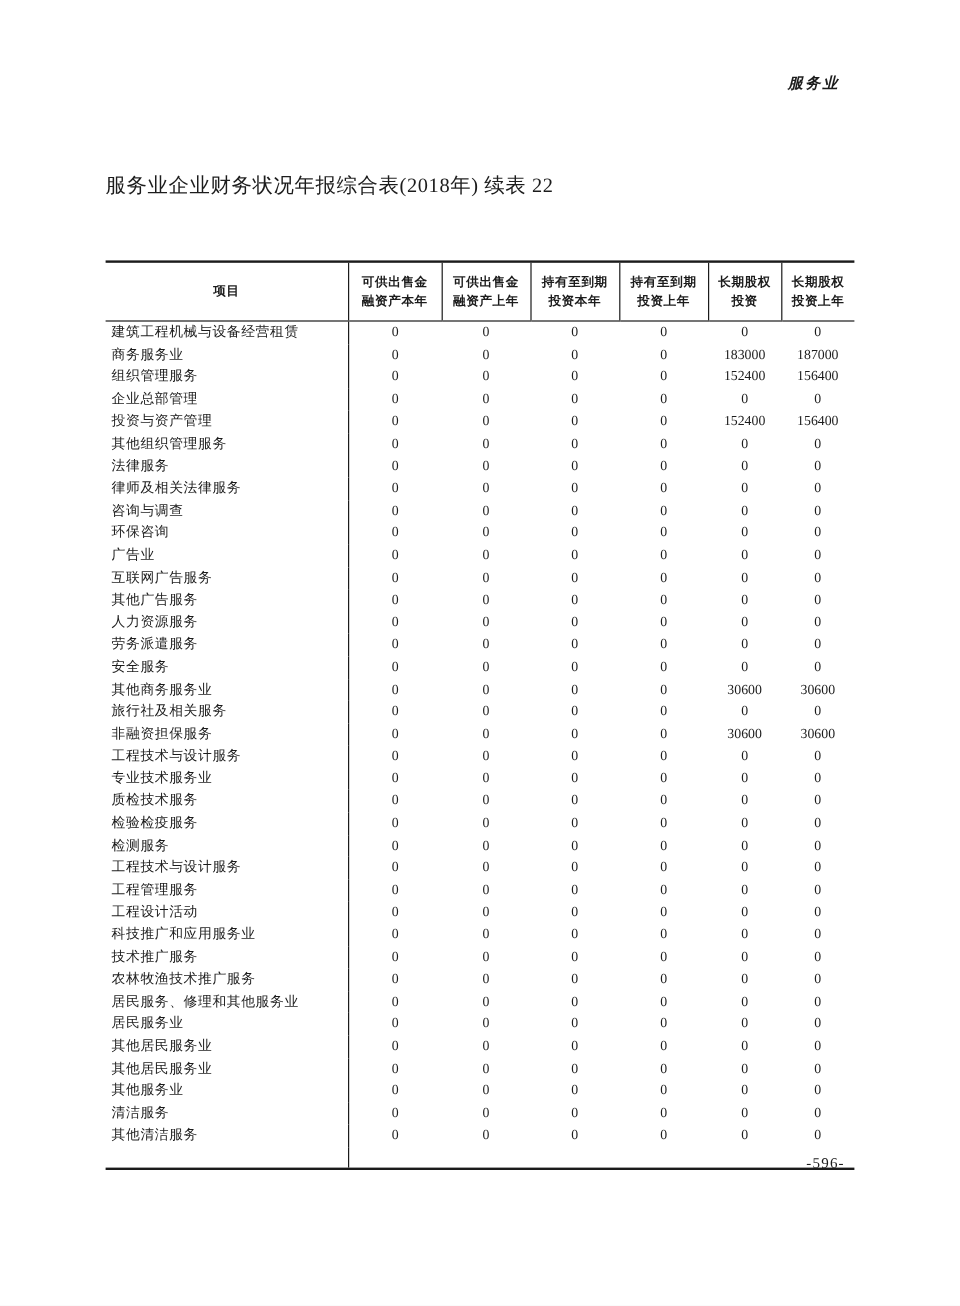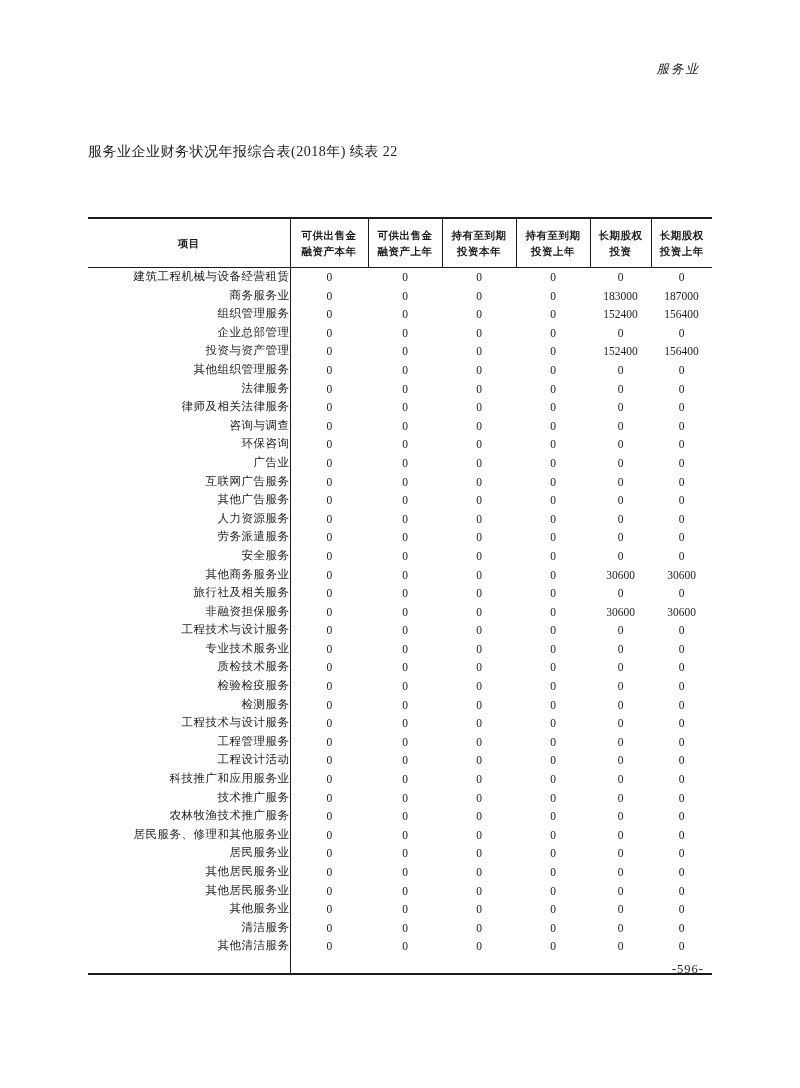--- a/index.html
+++ b/index.html
@@ -18,26 +18,27 @@
     color: #1c1c1c;
   }
   .running-head {
     position: absolute;
     top: 61px;
     right: 100px;
     font-size: 12.5px;
     font-style: italic;
     letter-spacing: 2px;
     font-family: "Liberation Serif", "DejaVu Serif", serif;
+    font-weight: bold;
   }
   .table-title {
     position: absolute;
     top: 143px;
     left: 88px;
-    font-size: 14px;
+    font-size: 17px;
     letter-spacing: 0.5px;
   }
   .table-wrap {
     position: absolute;
     top: 217px;
     left: 88px;
     width: 624px;
     border-top: 2.5px solid #1b1b1b;
     border-bottom: 2.5px solid #1b1b1b;
   }
@@ -68,25 +69,24 @@
     padding: 0;
     font-size: 11.5px;
     line-height: 18.6px;
     text-align: center;
     vertical-align: middle;
     white-space: nowrap;
     overflow: hidden;
     color: #1c1c1c;
   }
   table.fin-table tbody td.item-cell {
-    text-align: right;
+    text-align: left;
     padding-left: 5px;
     border-right: 1.2px solid #1b1b1b;
     letter-spacing: 0.5px;
-    font-family: Liberation Mono, monospace;
   }
   table.fin-table tbody tr.spacer-row td {
     height: 17px;
   }
   .page-number {
     position: absolute;
     top: 962px;
     right: 96px;
     font-size: 12.5px;
     letter-spacing: 1px;

